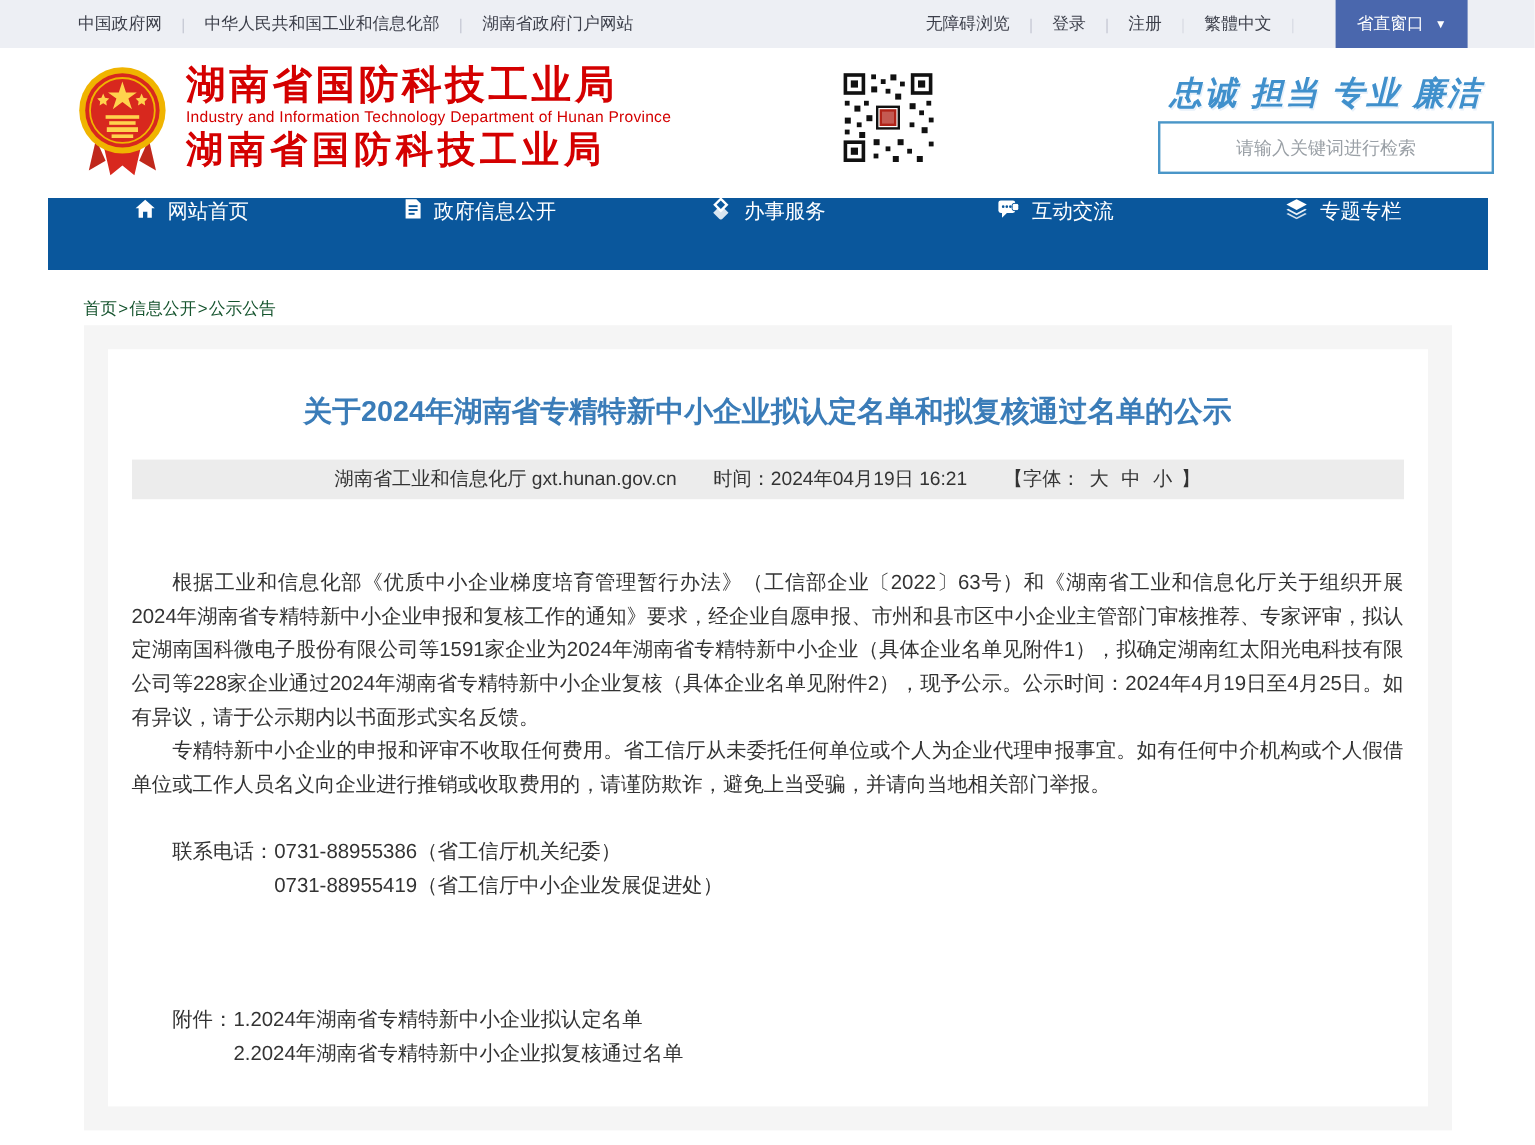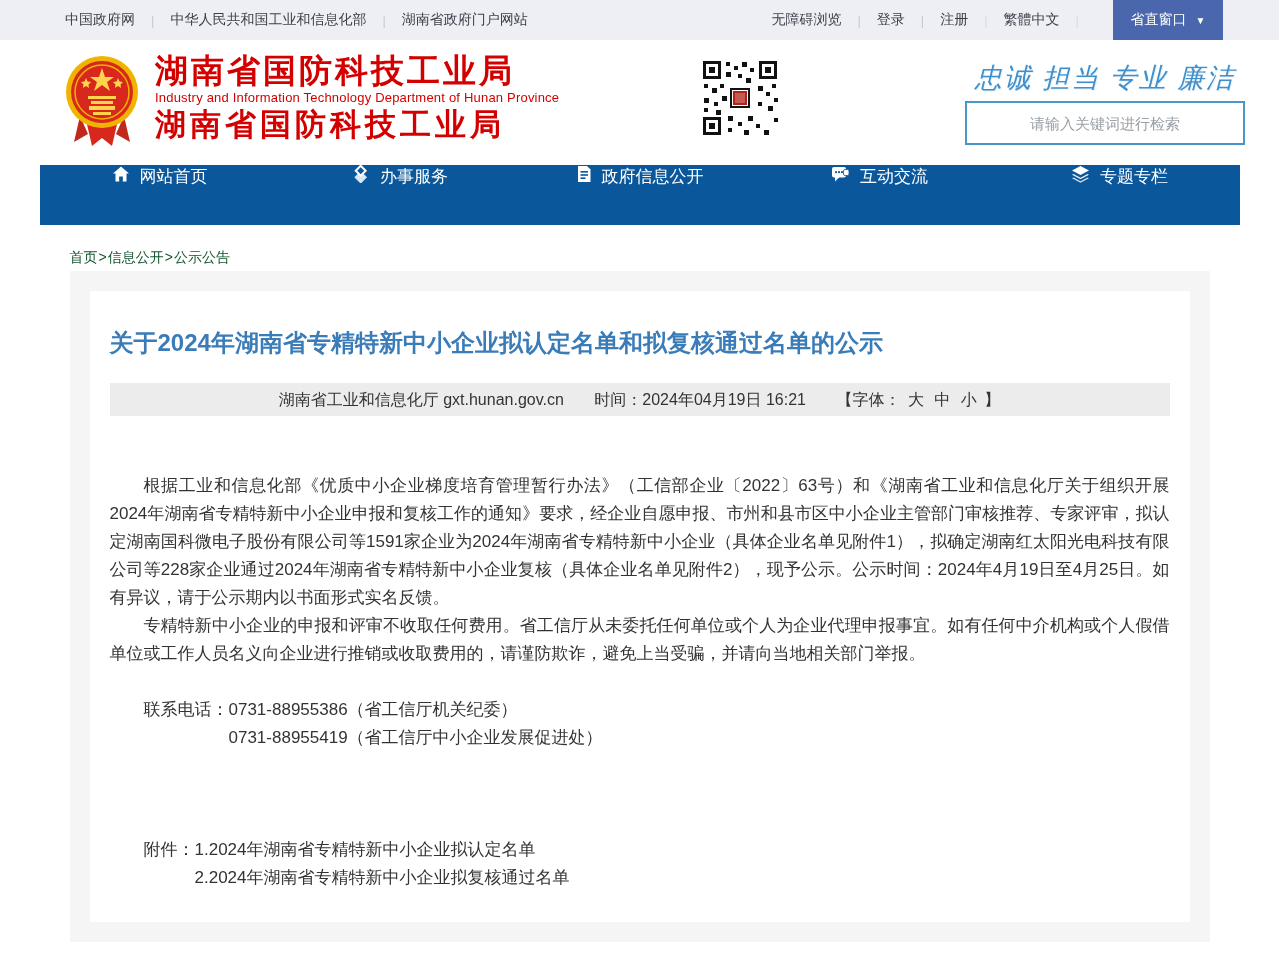--- a/index.html
+++ b/index.html
@@ -26,21 +26,21 @@
   
   .header { height:125px; background:#fff; position:relative; }
   .emblem { position:absolute; left:62px; top:14px; width:80px; height:96px; }
   .org-titles { position:absolute; left:155px; top:13px; color:#d40000; }
   .org-cn1 { font-size:33px; font-weight:bold; letter-spacing:3px; line-height:36px; }
   .org-en  { font-size:13px; line-height:16px; margin-top:1px; letter-spacing:0.2px; }
   .org-cn2 { font-size:31px; font-weight:bold; letter-spacing:4px; line-height:36px; margin-top:1px; }
   .qr { position:absolute; left:700px; top:18px; width:80px; height:80px; }
   .slogan {
     position:absolute; right:34px; top:20px; width:280px; text-align:center;
-    font-size:27px; font-weight:normal; font-style:italic; letter-spacing:2px;
+    font-size:27px; font-weight:bold; font-style:italic; letter-spacing:2px;
     color:#4090cc; text-shadow:1px 1px 0 #e8f1fa; white-space:nowrap;
   }
   .search-box {
     position:absolute; right:34px; top:61px; width:280px; height:44px;
     border:2px solid #4a96c8; background:#fff;
   }
   .search-box input {
     width:100%; height:100%; border:none; outline:none; text-align:center;
     font-size:15px; color:#333; font-family:inherit; background:transparent;
   }
@@ -50,21 +50,21 @@
   .nav-item { flex:1; display:flex; align-items:flex-start; justify-content:center; gap:10px;
     color:#fff; font-size:17px; cursor:pointer; }
   .nav-item svg { display:block; }
   
   .breadcrumb { width:1140px; margin:24px auto 4px; font-size:14px; color:#14532d; }
   .breadcrumb .crumb { cursor:pointer; }
   .breadcrumb .bsep { margin:0 1px; }
   
   .content-wrap { width:1140px; margin:0 auto; background:#f5f5f5; padding:20px; height:671px; }
   .article { background:#fff; height:100%; padding:20px 20px 30px; overflow:hidden; }
-  .article-title { text-align:left; color:#3a7cb8; font-size:24px; font-weight:bold; margin:16px 0 24px; }
+  .article-title { text-align:center; color:#3a7cb8; font-size:24px; font-weight:bold; margin:16px 0 24px; }
   .article-meta { background:#ececec; height:33px; line-height:33px; text-align:center; font-size:16px; color:#333; }
   .article-meta .m-gap { margin-left:26px; }
   .font-size-link { cursor:pointer; margin:0 3px; }
   .article-body { margin-top:56px; padding:0 0; font-size:17px; line-height:28px; color:#333; text-align:justify; }
   .article-body p { margin:0; text-indent:2em; }
   .contact { margin-top:28px; }
   .contact-line1 { text-indent:2em; }
   .contact-line2 { margin-left:119px; }
   .attachments { margin-top:84px; }
   .attach-line1 { text-indent:2em; }
@@ -178,35 +178,35 @@
 
 <div class="navbar">
   <div class="nav-item">
     <svg width="18" height="18" viewBox="0 0 18 18">
       <path d="M9 1.5 L17 8.5 H14.5 V16.5 H10.8 V11.5 H7.2 V16.5 H3.5 V8.5 H1 Z" fill="#fff"></path>
       <rect x="7.6" y="12.6" width="2.8" height="2.2" fill="#0a579c"></rect>
     </svg>
     <span>网站首页</span>
   </div>
   <div class="nav-item">
-    <svg width="19" height="18" viewBox="0 0 19 18">
-      <rect x="5.2" y="1.2" width="9" height="9" transform="rotate(45 9.7 5.7)" fill="#fff"></rect>
-      <rect x="5.2" y="7.8" width="9" height="9" transform="rotate(45 9.7 12.3)" fill="#fff" opacity="0.85"></rect>
-      <rect x="7.2" y="3.2" width="5" height="5" transform="rotate(45 9.7 5.7)" fill="#0a579c"></rect>
-    </svg>
-    <span>办事服务</span>
-  </div>
-  <div class="nav-item">
     <svg width="16" height="18" viewBox="0 0 16 18">
       <path d="M2 1 H11 L14.5 4.5 V17 H2 Z" fill="#fff"></path>
       <rect x="4.5" y="6" width="7.5" height="1.6" fill="#0a579c"></rect>
       <rect x="4.5" y="9.2" width="7.5" height="1.6" fill="#0a579c"></rect>
       <rect x="4.5" y="12.4" width="5" height="1.6" fill="#0a579c"></rect>
     </svg>
     <span>政府信息公开</span>
+  </div>
+  <div class="nav-item">
+    <svg width="19" height="18" viewBox="0 0 19 18">
+      <rect x="5.2" y="1.2" width="9" height="9" transform="rotate(45 9.7 5.7)" fill="#fff"></rect>
+      <rect x="5.2" y="7.8" width="9" height="9" transform="rotate(45 9.7 12.3)" fill="#fff" opacity="0.85"></rect>
+      <rect x="7.2" y="3.2" width="5" height="5" transform="rotate(45 9.7 5.7)" fill="#0a579c"></rect>
+    </svg>
+    <span>办事服务</span>
   </div>
   <div class="nav-item">
     <svg width="19" height="18" viewBox="0 0 19 18">
       <rect x="1" y="2" width="14" height="10.5" rx="2" fill="#fff"></rect>
       <path d="M4 12 L4 16.5 L8.5 12 Z" fill="#fff"></path>
       <circle cx="5" cy="7.2" r="1.1" fill="#0a579c"></circle>
       <circle cx="8" cy="7.2" r="1.1" fill="#0a579c"></circle>
       <circle cx="11" cy="7.2" r="1.1" fill="#0a579c"></circle>
       <rect x="12.5" y="4.5" width="5.5" height="6" rx="1.5" fill="#fff" stroke="#0a579c" stroke-width="0.8"></rect>
     </svg>

